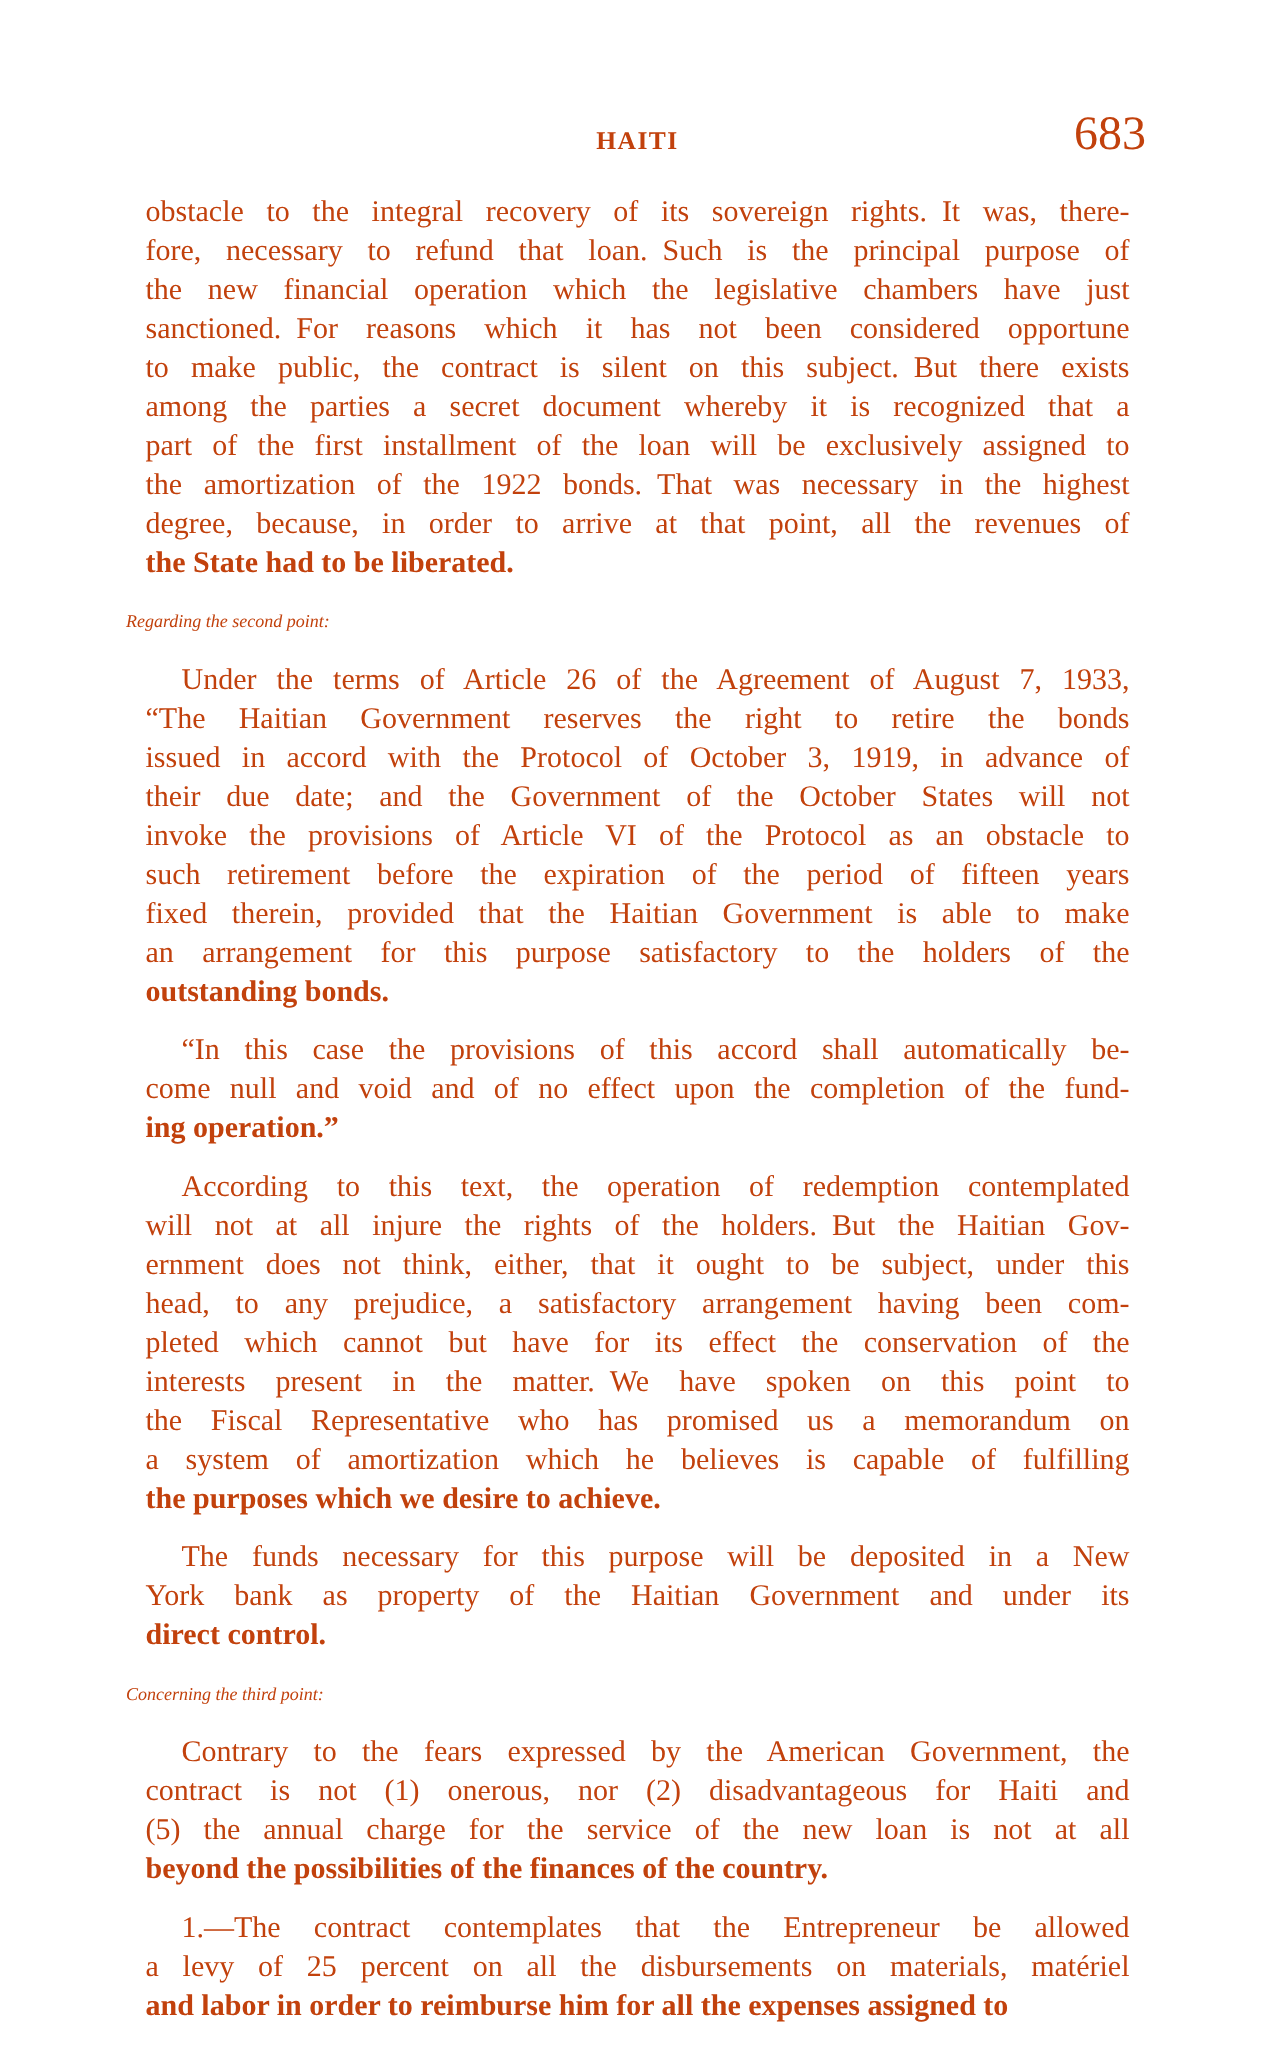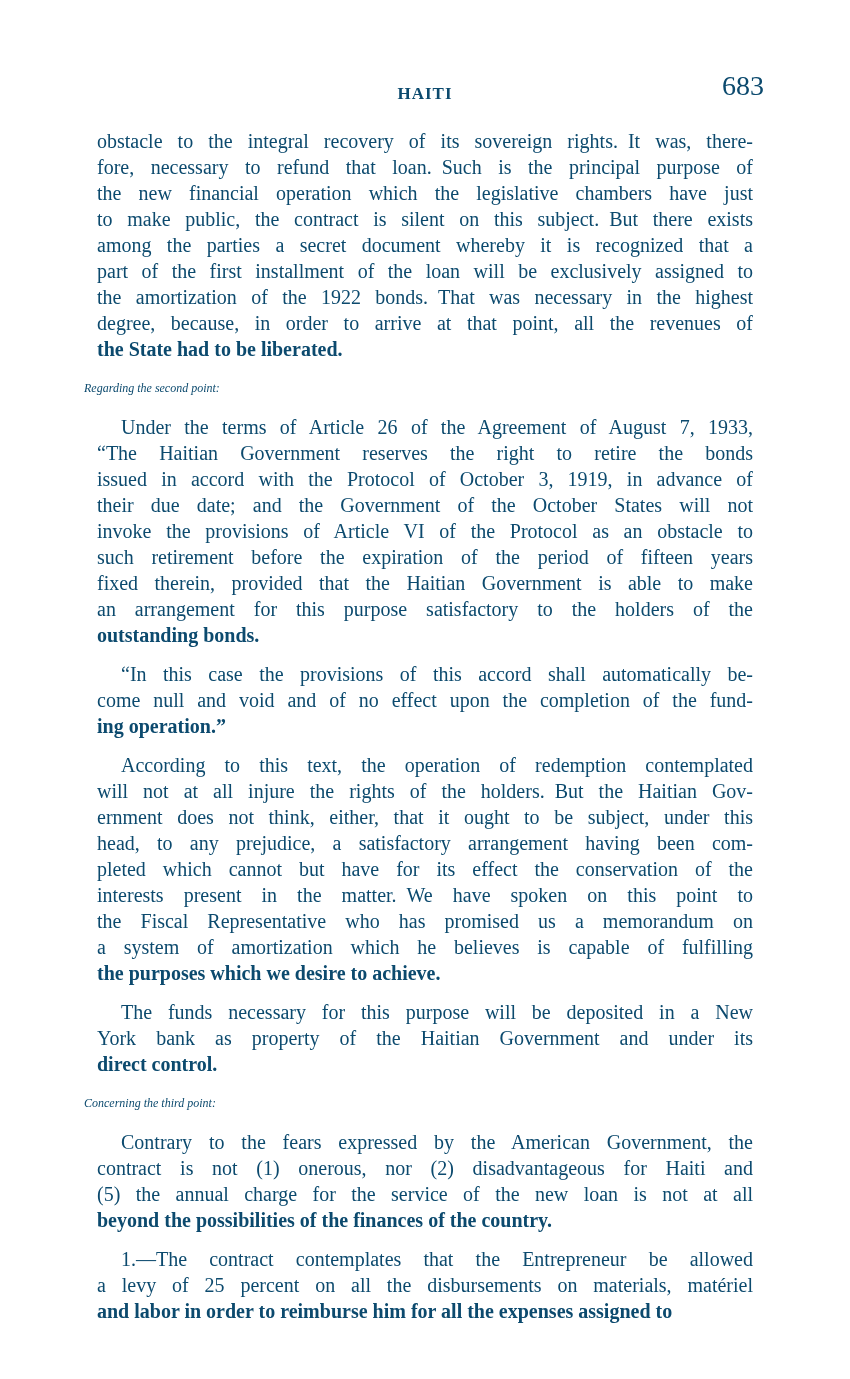--- a/index.html
+++ b/index.html
@@ -7,21 +7,21 @@
     padding: 0;
     background: #ffffff;
   }
   .page {
     position: relative;
     width: 850px;
     height: 1379px;
     box-sizing: border-box;
     padding: 75px 84px 2px 84px;
     background: #ffffff;
-    color: #0c4a6e;
+    color: #c2410c;
     font-family: "Liberation Serif", "DejaVu Serif", serif;
     overflow: hidden;
   }
   .page-header {
     position: relative;
     height: 30px;
     margin-bottom: 23px;
   }
   .running-title {
     position: absolute;
@@ -30,21 +30,21 @@
     top: 9px;
     text-align: center;
     font-size: 17px;
     font-weight: 700;
     letter-spacing: 1px;
   }
   .page-number {
     position: absolute;
     right: 2px;
     top: -5px;
-    font-size: 28px;
+    font-size: 32px;
     font-weight: 400;
   }
   .page-body {
     font-size: 20px;
     line-height: 26px;
   }
   .paragraph { margin: 13px; }
   .line {
     text-align: justify;
     text-align-last: justify;
@@ -70,20 +70,21 @@
 <div class="page">
   <div class="page-header">
     <div class="running-title">HAITI</div>
     <div class="page-number">683</div>
   </div>
   <div class="page-body">
       <div class="paragraph">
         <div class="line">obstacle to the integral recovery of its sovereign rights. It was, there-</div>
         <div class="line">fore, necessary to refund that loan. Such is the principal purpose of</div>
         <div class="line">the new financial operation which the legislative chambers have just</div>
+        <div class="line">sanctioned. For reasons which it has not been considered opportune</div>
         <div class="line">to make public, the contract is silent on this subject. But there exists</div>
         <div class="line">among the parties a secret document whereby it is recognized that a</div>
         <div class="line">part of the first installment of the loan will be exclusively assigned to</div>
         <div class="line">the amortization of the 1922 bonds. That was necessary in the highest</div>
         <div class="line">degree, because, in order to arrive at that point, all the revenues of</div>
         <div class="line last">the State had to be liberated.</div>
       </div>
       <div class="heading">Regarding the second point:</div>
       <div class="paragraph">
         <div class="line indented">Under the terms of Article 26 of the Agreement of August 7, 1933,</div>

